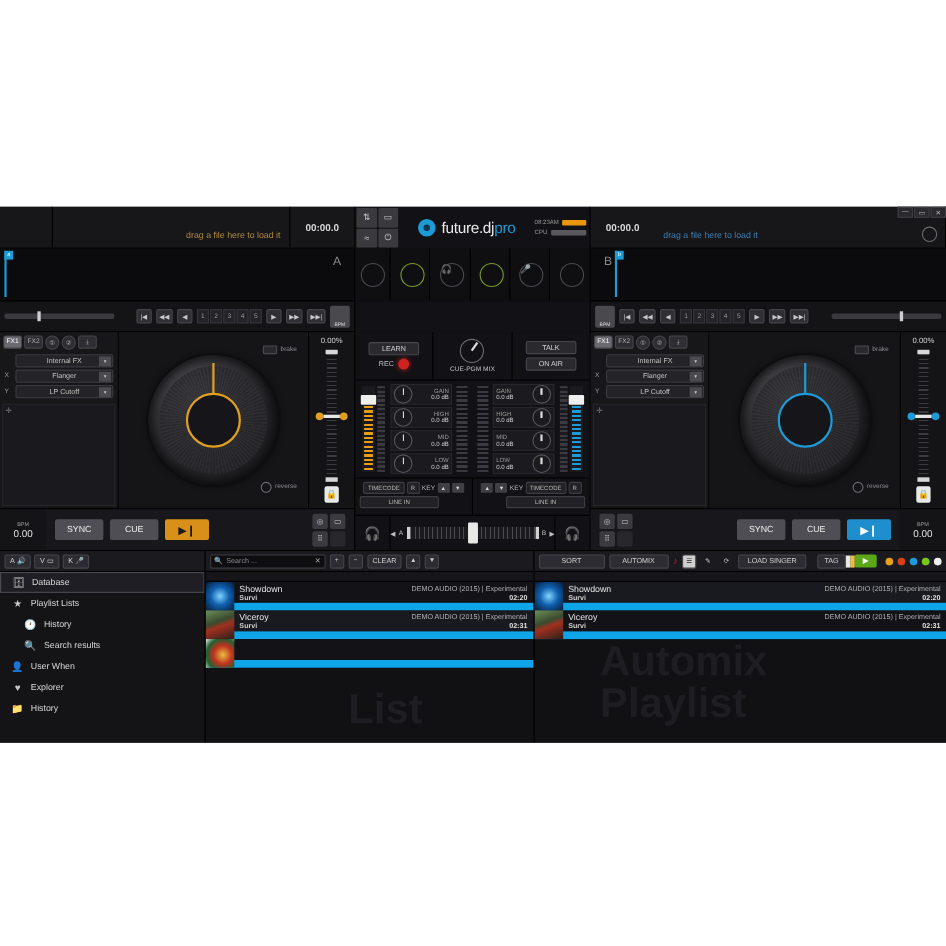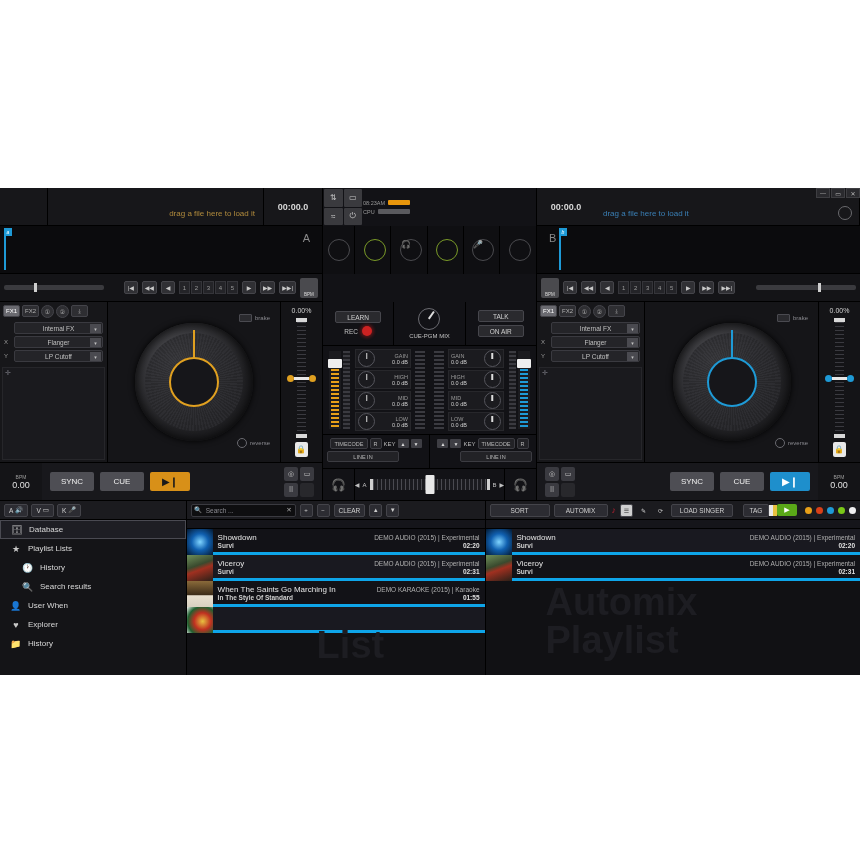--- a/index.html
+++ b/index.html
@@ -217,21 +217,21 @@
   .blist { width:330px; background:#111114; display:flex; flex-direction:column; border-left:1px solid #000;}
   .btoolbar { height:19px; display:flex; align-items:center; gap:4px; padding:0 4px; background:#1b1b1f;
     border-bottom:1px solid #000;}
   .searchbox { width:105px; height:13px; background:#0e0e10; border:1px solid #3a3a40; border-radius:2px;
     display:flex; align-items:center; gap:3px; padding:0 3px; font-size:6.5px; color:#8a8a90;}
   .searchbox .x { margin-left:auto; color:#aaa;}
   .sqbtn { width:13px;height:13px;background:#2c2c32;border:1px solid #44444a;border-radius:2px;font-size:6px;
     color:#ccc;display:flex;align-items:center;justify-content:center;}
   .colhdr { height:9px; background:#15151a; border-bottom:1px solid #000;}
   .tracks { flex:1; position:relative; overflow:hidden;}
-  .trow { height:26px; display:flex; border-bottom:3px solid #0ea5e9;}
+  .trow { height:26px; display:flex; border-bottom:7px solid #0ea5e9;}
   .trow:nth-child(odd) { background:#191920;}
   .trow:nth-child(even) { background:#121217;}
   .art { width:26px; height:26px; flex:none;}
   .tinfo { flex:1; display:flex; flex-direction:column; justify-content:center; padding:0 5px;}
   .tline { display:flex; justify-content:space-between; align-items:center;}
   .ttitle { font-size:8px; color:#e4e4e4;}
   .talbum { font-size:6.5px; color:#b0b0b0;}
   .tartist { font-size:6.5px; color:#cfcfcf; font-weight:bold;}
   .ttime { font-size:6.5px; color:#e0e0e0; font-weight:bold;}
   .watermark { position:absolute; font-size:38px; font-weight:bold; color:#1d1d22; pointer-events:none;}
@@ -249,20 +249,26 @@
       <div class="hdr-drag">drag a file here to load it</div>
       <div class="hdr-time">00:00.0</div>
     </div>
 
     <div class="centerblk">
       <div class="ctl-icons">
         <div>⇅</div>
         <div>▭</div>
         <div>≈</div>
         <div>⏻</div>
+      </div>
+      <div class="logo-wrap">
+        <div class="logo-dot">
+            <i></i>
+          </div>
+        <div class="logo-txt"><b>future.dj</b><span>pro</span></div>
       </div>
       <div class="clockblk">
         <div class="clockrow">
           <span>08:23AM</span>
           <span class="bar"></span>
         </div>
         <div class="clockrow">
           <span>CPU</span>
           <span class="bar cpu"></span>
         </div>
@@ -780,33 +786,20 @@
               <span class="ttitle">Viceroy</span>
               <span class="talbum">DEMO AUDIO (2015) | Experimental</span>
             </div>
             <div class="tline">
               <span class="tartist">Survi</span>
               <span class="ttime">02:31</span>
             </div>
           </div>
         </div>
 
-        <div class="trow">
-          <div class="art" style="background:linear-gradient(#8a6a3a 0%,#3a2a18 55%,#e8e0d0 56%,#d8d0c0 100%)"></div>
-          <div class="tinfo">
-            <div class="tline">
-              <span class="ttitle">When The Saints Go Marching In</span>
-              <span class="talbum">DEMO KARAOKE (2015) | Karaoke</span>
-            </div>
-            <div class="tline">
-              <span class="tartist">In The Style Of Standard</span>
-              <span class="ttime">01:55</span>
-            </div>
-          </div>
-        </div>
 
         <div class="trow">
           <div class="art" style="background:radial-gradient(circle at 60% 55%,#e8c040 0%,#c03020 40%,#206030 70%,#f0f0f0 100%)"></div>
         </div>
       </div>
     </div>
 
     <div class="bplaylist">
       <div class="btoolbar">
         <div class="tb-pill" style="width:60px">SORT</div>

